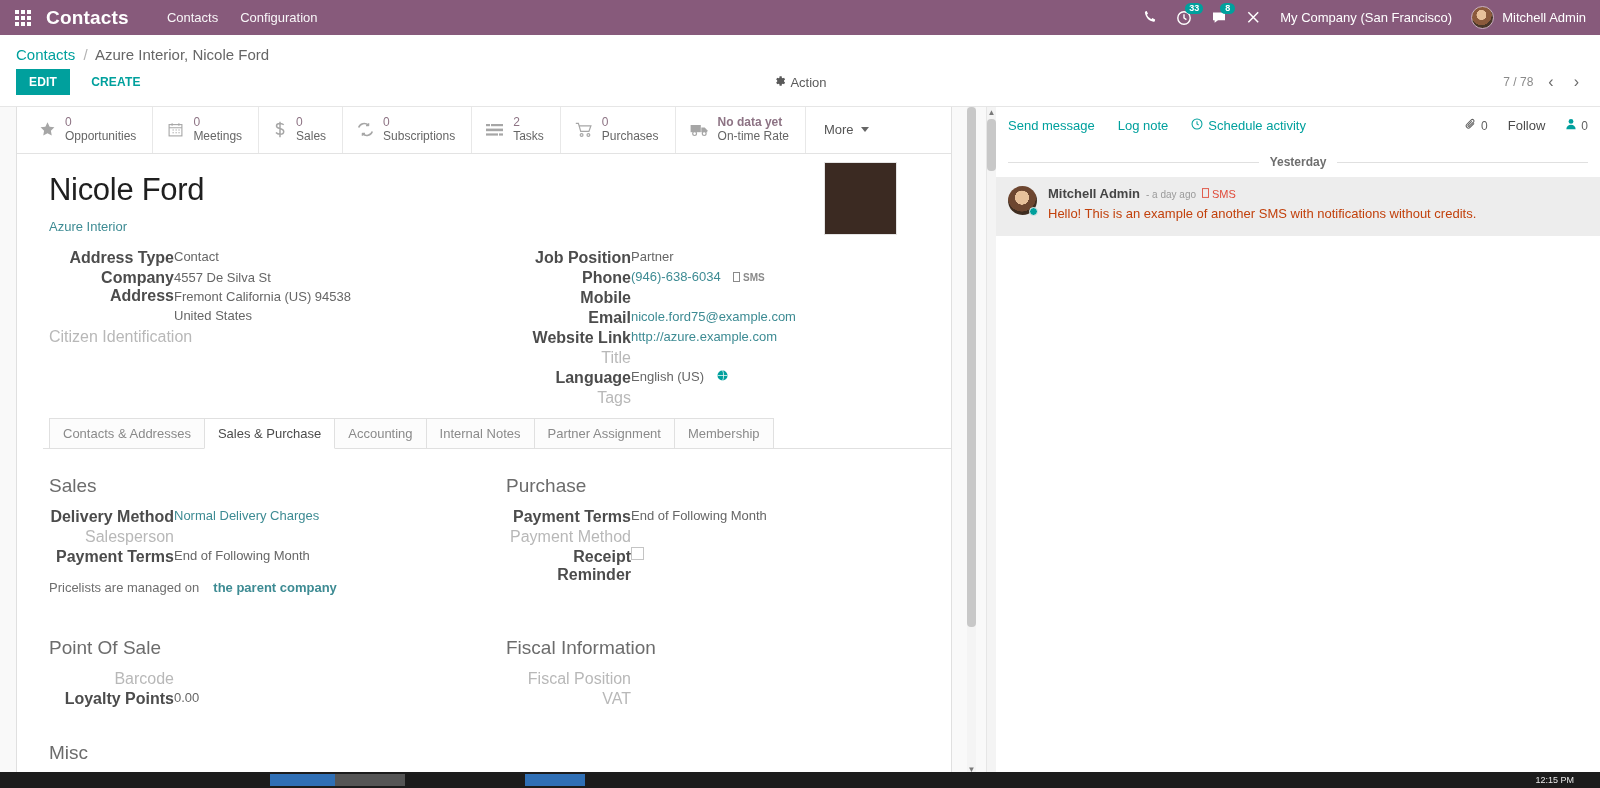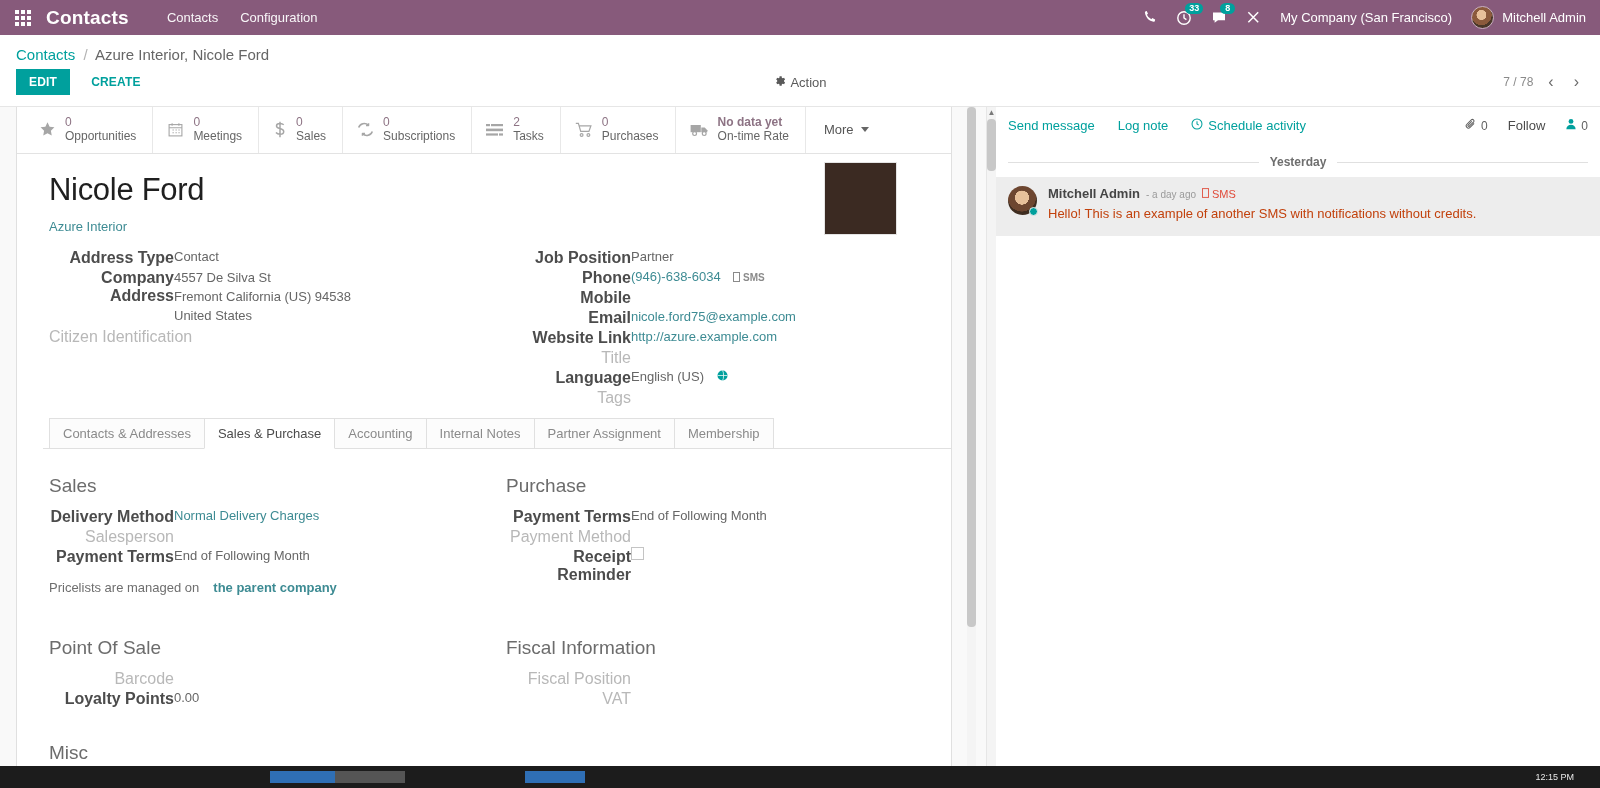--- a/index.html
+++ b/index.html
@@ -180,21 +180,21 @@
     border-radius: 50%; background: #00a09d; border: 1px solid #ededed;
   }
   .msg-head { display: flex; align-items: baseline; gap: 6px; }
   .msg-author { font-size: 13px; font-weight: bold; color: #454545; }
   .msg-time { font-size: 10px; color: #9a9a9a; }
   .msg-type { font-size: 11px; color: #e04b3a; font-weight: normal; display: flex; align-items: center; gap: 3px; }
   .msg-body { font-size: 13px; color: #c2410c; margin-top: 4px; line-height: 1.45; }
 
   
   .taskbar {
-    position: absolute; left: 0; bottom: 0; width: 1600px; height: 22px;
+    position: absolute; left: 0; bottom: 0; width: 1600px; height: 16px;
     background: #1c1c1c; display: flex; align-items: center;
   }
   .tb-seg { height: 12px; }
   .tb-clock { margin-left: auto; color: #e8e8e8; font-size: 9px; padding-right: 26px; line-height: 1; }
 </style>
 </head>
 <body>
 
 <div class="topbar">
   <div class="apps-toggle">

